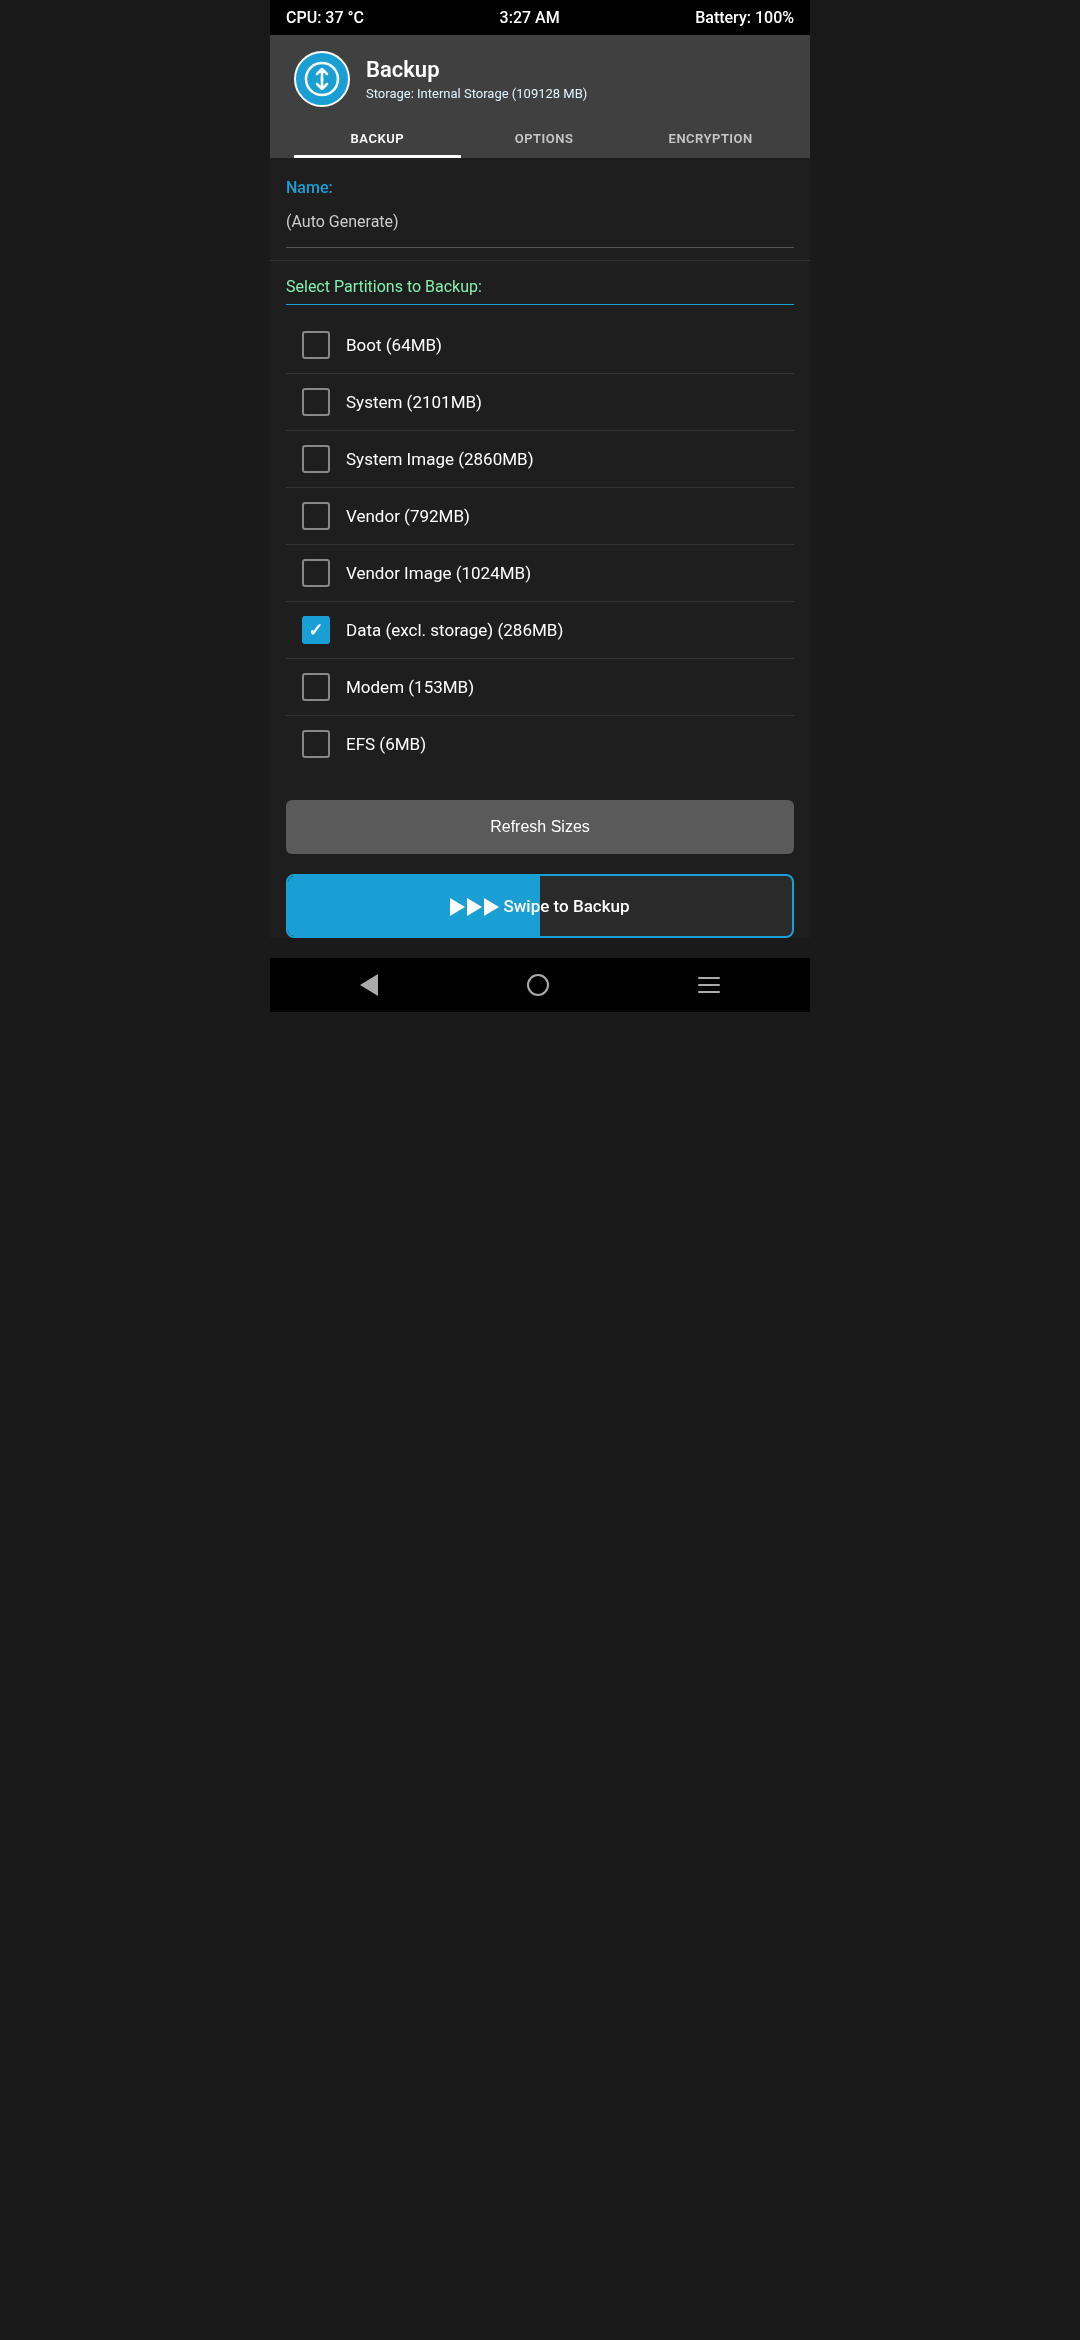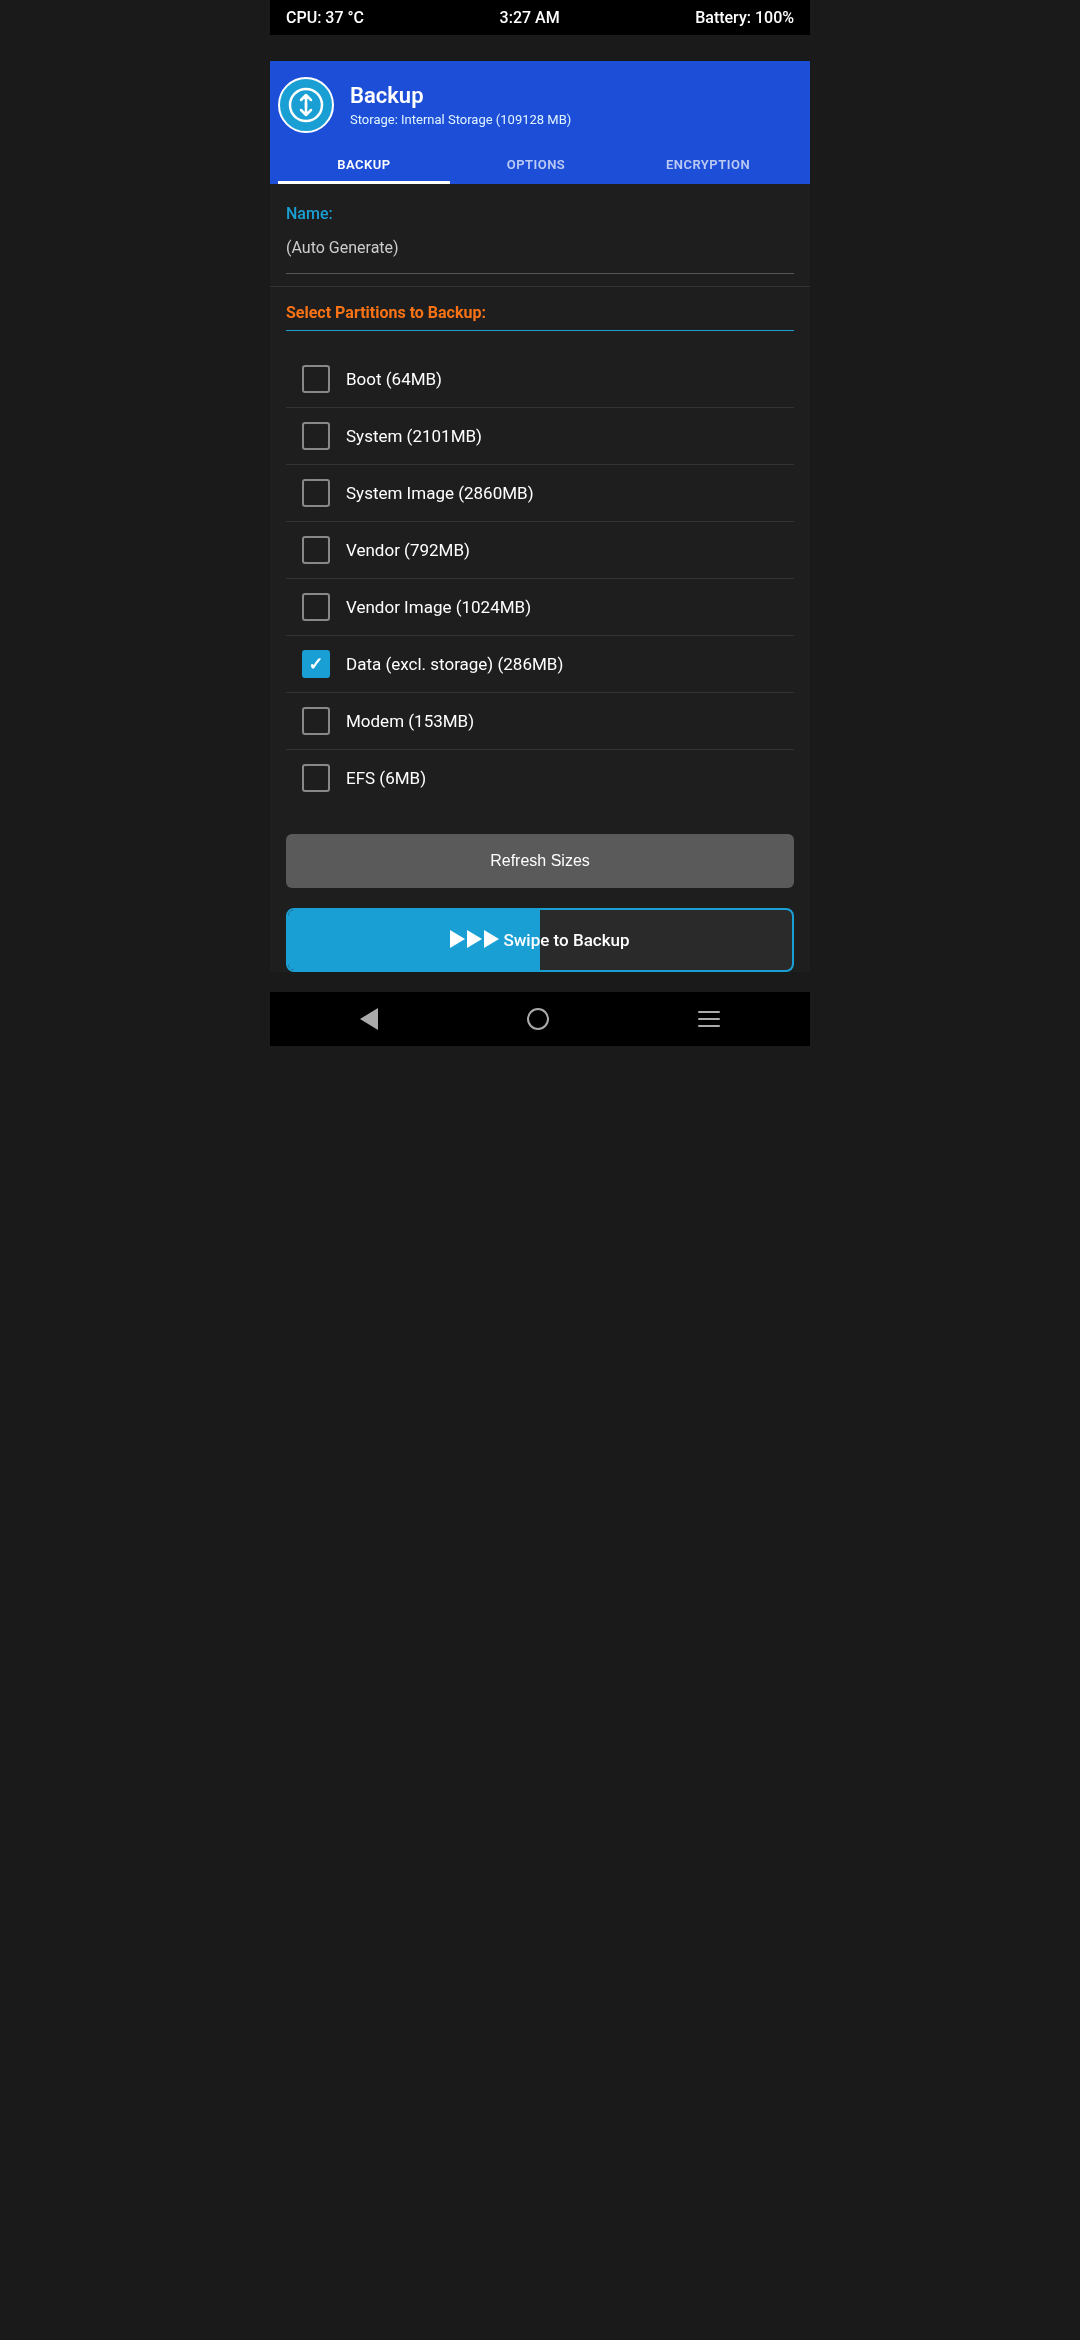--- a/index.html
+++ b/index.html
@@ -22,23 +22,22 @@
       justify-content: space-between;
       align-items: center;
       padding: 8px 16px;
       font-size: 16px;
       color: #ffffff;
       font-weight: 500;
     }
 
     
     .app-header {
-      background: #1d4ed8;
-      padding: 16px 16px 0 8px;
-      margin-top: 26px;
+      background: #404040;
+      padding: 16px 16px 0 24px;
     }
 
     .app-header-top {
       display: flex;
       align-items: center;
       gap: 16px;
       margin-bottom: 12px;
     }
 
     .app-icon {
@@ -128,24 +127,24 @@
       border-bottom: 1px solid #555;
       width: 100%;
     }
 
     
     .partitions-section {
       padding: 16px 16px 8px 16px;
     }
 
     .section-label {
-      color: #f97316;
-      font-size: 16px;
-      font-weight: 700;
-      margin-bottom: 20px;
+      color: #86efac;
+      font-size: 16px;
+      font-weight: 400;
+      margin-bottom: 12px;
       padding-bottom: 8px;
       border-bottom: 1px solid #1a9fd4;
     }
 
     
     .partition-list {
       list-style: none;
     }
 
     .partition-item {
@@ -236,21 +235,21 @@
     .swipe-text {
       position: absolute;
       width: 100%;
       top: 50%;
       transform: translateY(-50%);
       text-align: center;
       font-size: 17px;
       color: #ffffff;
       font-weight: 500;
       display: flex;
-      align-items: flex-start;
+      align-items: flex-end;
       justify-content: center;
       gap: 4px;
       pointer-events: none;
       z-index: 2;
     }
 
     .play-icons {
       display: flex;
       gap: 2px;
     }

